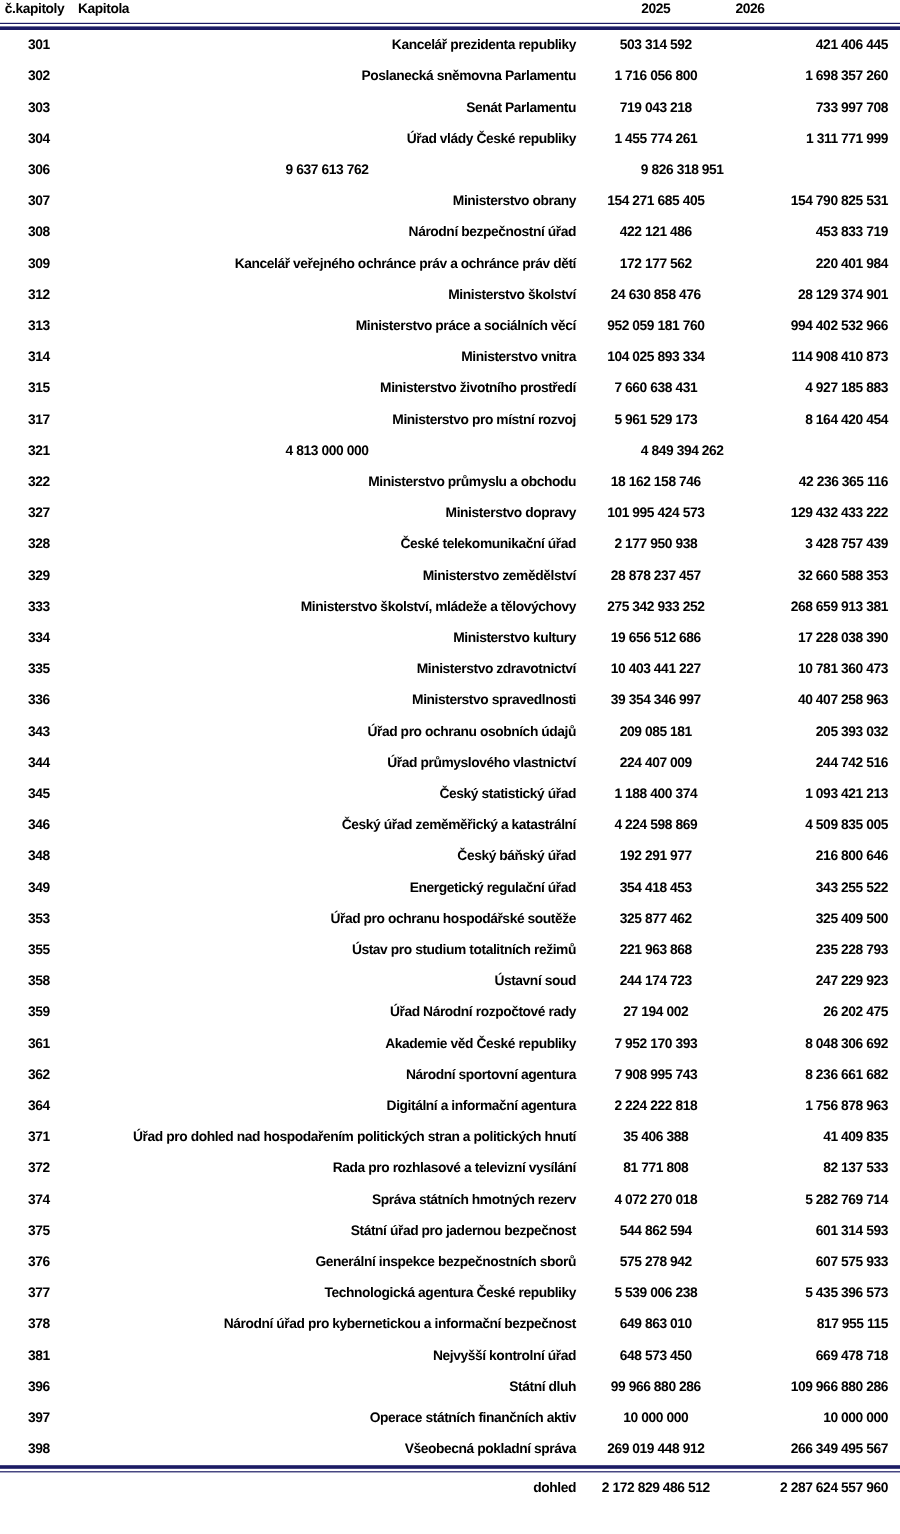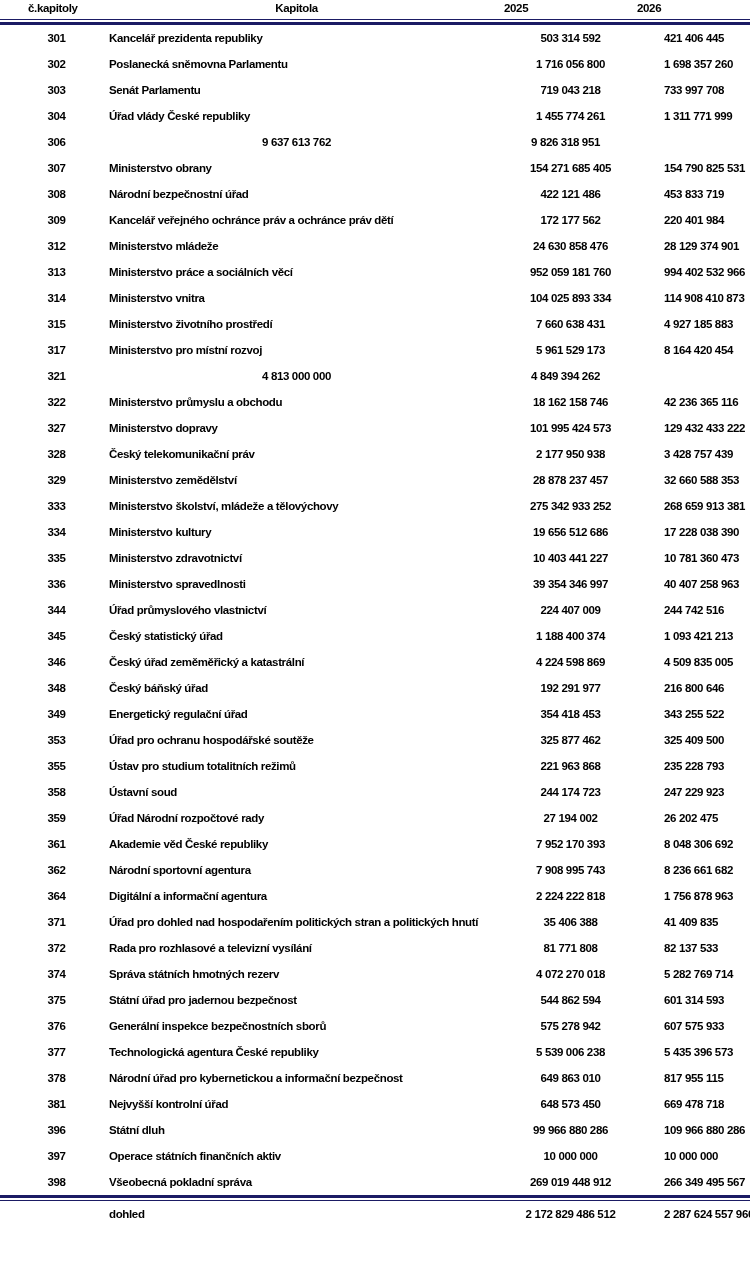--- a/index.html
+++ b/index.html
@@ -15,42 +15,41 @@
     color: var(--text, #000000);
     font-size: 11.5px;
     letter-spacing: -0.35px;
     overflow: hidden;
   }
   .grid-row {
     display: grid;
     grid-template-columns: 65px 415px 133px 137px;
     align-items: center;
     white-space: nowrap;
-    margin-left: 24px;
   }
   
   .header-row {
     height: 17px;
     padding-top: 2px;
     align-items: start;
   }
   .h-num  { text-align: left; padding-left: 4px; }
-  .h-name { text-align: center; }
-  .h-y25  { }
+  .h-name { }
+  .h-y25  { text-align: center; }
   .h-y26  { text-align: left; }
   
   .rule-thin  { height: 1px; background: var(--rule, #1b1b64); }
   .rule-thick { height: 3px; background: var(--rule, #1b1b64); }
   .rule-gap   { height: 2px; background: transparent; }
   
   .data-row { height: 26px; }
   .c-num  { text-align: center; }
-  .c-name { padding-left: 20px; overflow: visible; }
+  .c-name { padding-left: 20px; overflow: visible; text-align: right; }
   .c-y25  { text-align: center; }
-  .c-y26  { padding-right: 10px; padding-left: 27px; }
+  .c-y26  { text-align: right; padding-right: 10px; padding-left: 27px; }
   
   .total-row { height: 26px; }
 </style>
 </head>
 <body style="background: rgb(255, 255, 255);">
 
 <div>
 
   <div class="grid-row header-row">
     <div class="h-num">č.kapitoly</div>
@@ -117,21 +116,21 @@
 
     <div class="grid-row data-row">
       <div class="c-num">309</div>
       <div class="c-name">Kancelář veřejného ochránce práv a ochránce práv dětí</div>
       <div class="c-y25">172 177 562</div>
       <div class="c-y26">220 401 984</div>
     </div>
 
     <div class="grid-row data-row">
       <div class="c-num">312</div>
-      <div class="c-name">Ministerstvo mládeže</div>
+      <div class="c-name">Ministerstvo školství</div>
       <div class="c-y25">24 630 858 476</div>
       <div class="c-y26">28 129 374 901</div>
     </div>
 
     <div class="grid-row data-row">
       <div class="c-num">313</div>
       <div class="c-name">Ministerstvo práce a sociálních věcí</div>
       <div class="c-y25">952 059 181 760</div>
       <div class="c-y26">994 402 532 966</div>
     </div>
@@ -172,21 +171,21 @@
 
     <div class="grid-row data-row">
       <div class="c-num">327</div>
       <div class="c-name">Ministerstvo dopravy</div>
       <div class="c-y25">101 995 424 573</div>
       <div class="c-y26">129 432 433 222</div>
     </div>
 
     <div class="grid-row data-row">
       <div class="c-num">328</div>
-      <div class="c-name">Český telekomunikační práv</div>
+      <div class="c-name">České telekomunikační úřad</div>
       <div class="c-y25">2 177 950 938</div>
       <div class="c-y26">3 428 757 439</div>
     </div>
 
     <div class="grid-row data-row">
       <div class="c-num">329</div>
       <div class="c-name">Ministerstvo zemědělství</div>
       <div class="c-y25">28 878 237 457</div>
       <div class="c-y26">32 660 588 353</div>
     </div>
@@ -212,20 +211,26 @@
       <div class="c-y26">10 781 360 473</div>
     </div>
 
     <div class="grid-row data-row">
       <div class="c-num">336</div>
       <div class="c-name">Ministerstvo spravedlnosti</div>
       <div class="c-y25">39 354 346 997</div>
       <div class="c-y26">40 407 258 963</div>
     </div>
 
+    <div class="grid-row data-row">
+      <div class="c-num">343</div>
+      <div class="c-name">Úřad pro ochranu osobních údajů</div>
+      <div class="c-y25">209 085 181</div>
+      <div class="c-y26">205 393 032</div>
+    </div>
 
     <div class="grid-row data-row">
       <div class="c-num">344</div>
       <div class="c-name">Úřad průmyslového vlastnictví</div>
       <div class="c-y25">224 407 009</div>
       <div class="c-y26">244 742 516</div>
     </div>
 
     <div class="grid-row data-row">
       <div class="c-num">345</div>

